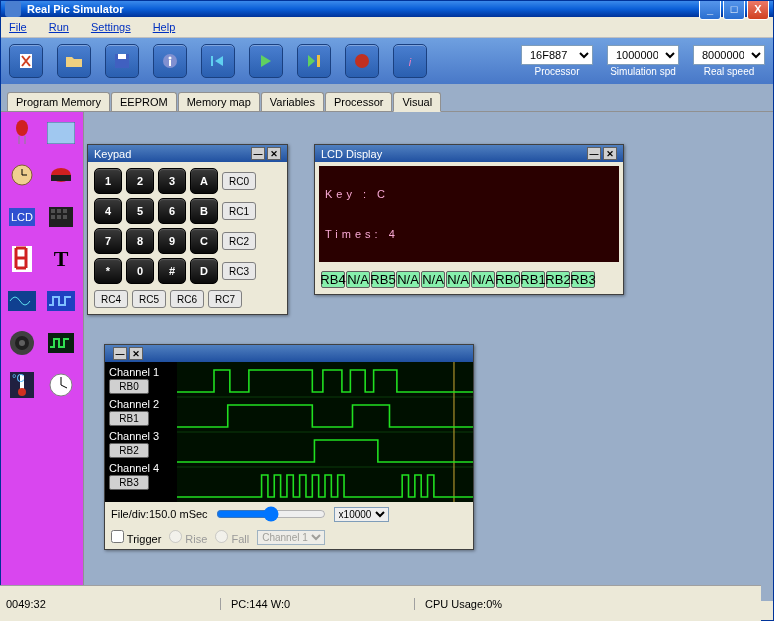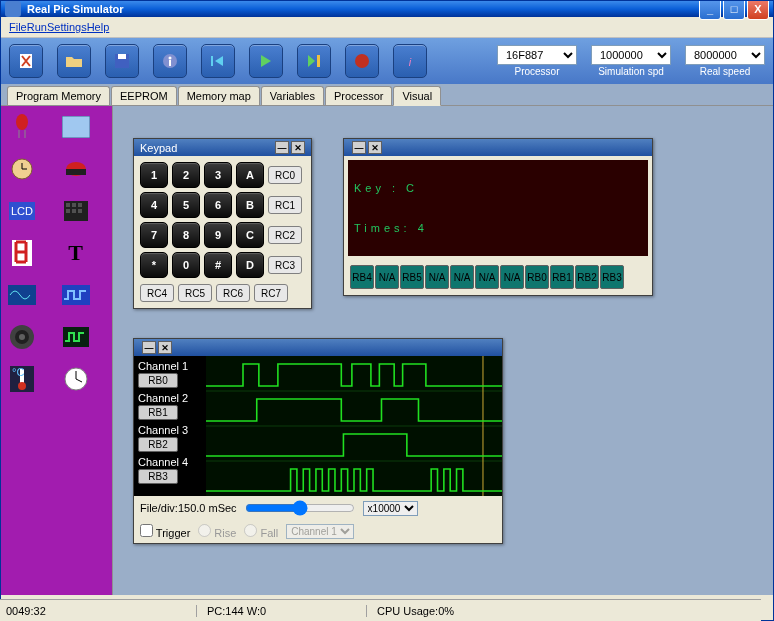--- a/index.html
+++ b/index.html
@@ -5,65 +5,65 @@
 * { box-sizing: border-box; margin: 0; padding: 0; font-family: Tahoma, sans-serif; font-size: 11px; }
 body { background: #ece9d8; width: 774px; height: 621px; overflow: hidden; border: 1px solid #003399; }
 .titlebar { background: linear-gradient(to bottom, #3a8aeb 0%, #0a5fd8 50%, #003399 100%); height: 16px; display: flex; align-items: center; padding: 0 4px; color: #fff; font-weight: bold; }
 .titlebar .icon { width: 16px; height: 16px; background: #4a7fd0; border-radius: 3px; margin-right: 6px; }
 .titlebar .title { flex: 1; }
 .winbtns { display: flex; gap: 2px; }
 .winbtn { width: 22px; height: 22px; border: 1px solid #fff; border-radius: 3px; display: flex; align-items: center; justify-content: center; color: #fff; font-weight: bold; cursor: pointer; }
 .minb { background: linear-gradient(#5a9aee,#2a6ed0); }
 .maxb { background: linear-gradient(#5a9aee,#2a6ed0); }
 .closeb { background: linear-gradient(#f08070,#d04020); }
-.menubar { background: #ece9d8; padding: 4px 8px; display: flex; border-bottom: 1px solid #c0c0c0; }
+.menubar { background: #ece9d8; padding: 4px 8px; display: flex; gap: 22px; border-bottom: 1px solid #c0c0c0; }
 .menubar span { color: #0030c0; text-decoration: underline; cursor: pointer; }
 .toolbar { background: linear-gradient(#6fa0e0,#4878c8); padding: 6px 8px; display: flex; align-items: center; gap: 14px; }
 .tbtn { width: 34px; height: 34px; background: linear-gradient(#4a7fd0,#2a5fb0); border: 1px solid #1a4080; border-radius: 5px; display: flex; align-items: center; justify-content: center; box-shadow: inset 0 1px 0 rgba(255,255,255,0.3); cursor: pointer; }
 .tbtn svg { width: 20px; height: 20px; }
 .toolsel { display: flex; flex-direction: column; align-items: center; gap: 1px; }
-.toolsel select, .toolsel .seldisp { background: #fff; border: 1px solid #7f9db9; padding: 2px 4px; width: 80px; height: 20px; font-size: 11px; }
+.toolsel select, .toolsel .seldisp { background: #fff; border: 1px solid #7f9db9; padding: 2px 4px; width: 72px; height: 20px; font-size: 11px; }
 .toolsel .lbl { color: #fff; font-size: 10px; }
-.tabrow { display: flex; padding: 2px 6px 0 6px; background: #9aaec8; position: relative; }
+.tabrow { display: flex; padding: 8px 6px 0 6px; background: #9aaec8; position: relative; }
 .tab { padding: 3px 8px; background: #ece9d8; border: 1px solid #909090; border-bottom: none; border-radius: 3px 3px 0 0; margin-right: 1px; cursor: pointer; position: relative; }
 .tab.active { background: #ece9d8; z-index: 2; border-bottom: 1px solid #ece9d8; margin-bottom: -1px; }
 .mainarea { display: flex; background: #9aaec8; height: 490px; border-top: 1px solid #909090; }
-.palette { width: 112px; background: #a21caf; padding: 6px 4px; display: grid; grid-template-columns: 1fr 1fr; gap: 12px 4px; align-content: start; border-right: 1px solid #909090; }
+.palette { width: 83px; background: #d946ef; padding: 6px 4px; display: grid; grid-template-columns: 1fr 1fr; gap: 12px 4px; align-content: start; border-right: 1px solid #909090; }
 .pitem { width: 34px; height: 30px; display: flex; align-items: center; justify-content: center; cursor: pointer; }
 .workspace { flex: 1; position: relative; background: #9aaec8; padding: 8px; }
 .panel { position: absolute; background: #ece9d8; border: 1px solid #404040; box-shadow: 1px 1px 3px rgba(0,0,0,0.4); }
 .panelhdr { background: linear-gradient(#5080c0,#2050a0); color: #fff; padding: 2px 6px; display: flex; align-items: center; font-size: 11px; }
 .panelhdr .ptitle { flex: 1; }
 .pclose, .pmin { width: 14px; height: 13px; background: #d0d0d0; color: #000; border: 1px solid #606060; display: flex; align-items: center; justify-content: center; margin-left: 2px; cursor: pointer; font-weight: bold; font-size: 9px; }
 
-#keypad { left: 20px; top: 32px; width: 179px; }
+#keypad { left: 3px; top: 32px; width: 201px; }
 .keygrid { display: grid; grid-template-columns: repeat(4, 28px) 34px; gap: 4px; padding: 6px; background: #ece9d8; }
 .kbtn { height: 26px; background: linear-gradient(#3a3a3a,#0a0a0a); color: #fff; border: 1px solid #000; border-radius: 5px; display: flex; align-items: center; justify-content: center; font-weight: bold; cursor: pointer; box-shadow: inset 0 1px 1px rgba(255,255,255,0.2); }
 .rcbtn { height: 18px; background: #e8e8e8; border: 1px solid #808080; border-radius: 3px; display: flex; align-items: center; justify-content: center; font-size: 10px; cursor: pointer; align-self: center; }
 .rcrow { grid-column: 1 / -1; display: flex; gap: 4px; padding-top: 2px; }
 .rcrow .rcbtn { width: 34px; }
 
 #lcd { left: 230px; top: 32px; width: 310px; }
-.lcdscreen { background: #2a0000; margin: 4px; padding: 8px 6px; font-family: monospace; font-size: 18px; color: #22c55e; letter-spacing: 4px; line-height: 28px; height: 96px; display:flex; flex-direction:column; justify-content:space-around; }
+.lcdscreen { background: #2a0000; margin: 4px; padding: 8px 6px; font-family: monospace; font-size: 18px; color: #f9a8d4; letter-spacing: 4px; line-height: 28px; height: 96px; display:flex; flex-direction:column; justify-content:space-around; }
 .lcdpins { padding: 3px 6px 6px 6px; }
 .lcdlbl { display: flex; font-size: 9px; gap: 2px; }
 .lcdlbl span { width: 24px; text-align: center; }
 .lcdbtns { display: flex; gap: 1px; margin-top: 2px; }
-.lcdbtns .pinb { width: 24px; height: 24px; background: #0f766e; border: 1px solid #606060; border-radius: 2px; font-size: 10px; display: flex; align-items: center; justify-content: center; cursor: pointer; }
+.lcdbtns .pinb { width: 24px; height: 17px; background: #86efac; border: 1px solid #606060; border-radius: 2px; font-size: 13px; display: flex; align-items: center; justify-content: center; cursor: pointer; }
 
 #scope { left: 20px; top: 232px; width: 370px; }
 .scopebody { display: flex; }
 .scopechs { width: 72px; padding: 4px; background: #000; color: #fff; font-size: 10px; }
 .scopechs .ch { margin-bottom: 4px; }
 .scopechs .chbtn { background: #d0d0d0; color: #000; border: 1px solid #606060; border-radius: 2px; width: 40px; padding: 1px 0; text-align: center; font-size: 10px; margin-top: 1px; cursor: pointer; }
 .scopeplot { flex: 1; background: #001000; position: relative; height: 140px; }
 .scopebot { padding: 4px 6px; display: flex; align-items: center; gap: 8px; font-size: 10px; }
 .scopebot input[type=range]{ width:110px; }
 .scopebot select { border: 1px solid #7f9db9; font-size: 10px; }
-.statusbar { position: absolute; bottom: 0; left: 0; right: 13px; height: 22px; background: #ece9d8; border-top: 1px solid #a0a0a0; display: flex; align-items: center; padding: 0 6px; font-size: 11px; }
+.statusbar { position: absolute; bottom: 0; left: 0; right: 13px; height: 36px; background: #ece9d8; border-top: 1px solid #a0a0a0; display: flex; align-items: center; padding: 0 6px; font-size: 11px; gap: 24px; }
 .statusbar > div { border-left: 1px solid #a0a0a0; padding: 0 10px; }
 .statusbar > div:first-child { border: none; padding-left: 0; width: 190px; }
 .sb2 { width: 230px; } .sb3 { width: 170px; } .sb4 { flex:1; }
 </style>
 </head>
 <body>
 
 <div class="titlebar">
   <div class="icon"></div>
   <div class="title">Real Pic Simulator</div>
@@ -287,20 +287,21 @@
             <div class="rcbtn">RC4</div>
             <div class="rcbtn">RC5</div>
             <div class="rcbtn">RC6</div>
             <div class="rcbtn">RC7</div>
           </div>
         </div>
     </div>
 
     <div class="panel" id="lcd">
       <div class="panelhdr">
+          <span class="ptitle">LCD Display</span>
         <div class="pmin">—</div>
         <div class="pclose">✕</div>
       </div>
       <div class="lcdscreen">
         <div>Key   :   C</div>
         <div>Times:          4</div>
       </div>
       <div class="lcdpins">
         <div class="lcdbtns" id="lcdbtns">
             <div class="pinb">RB4</div>

